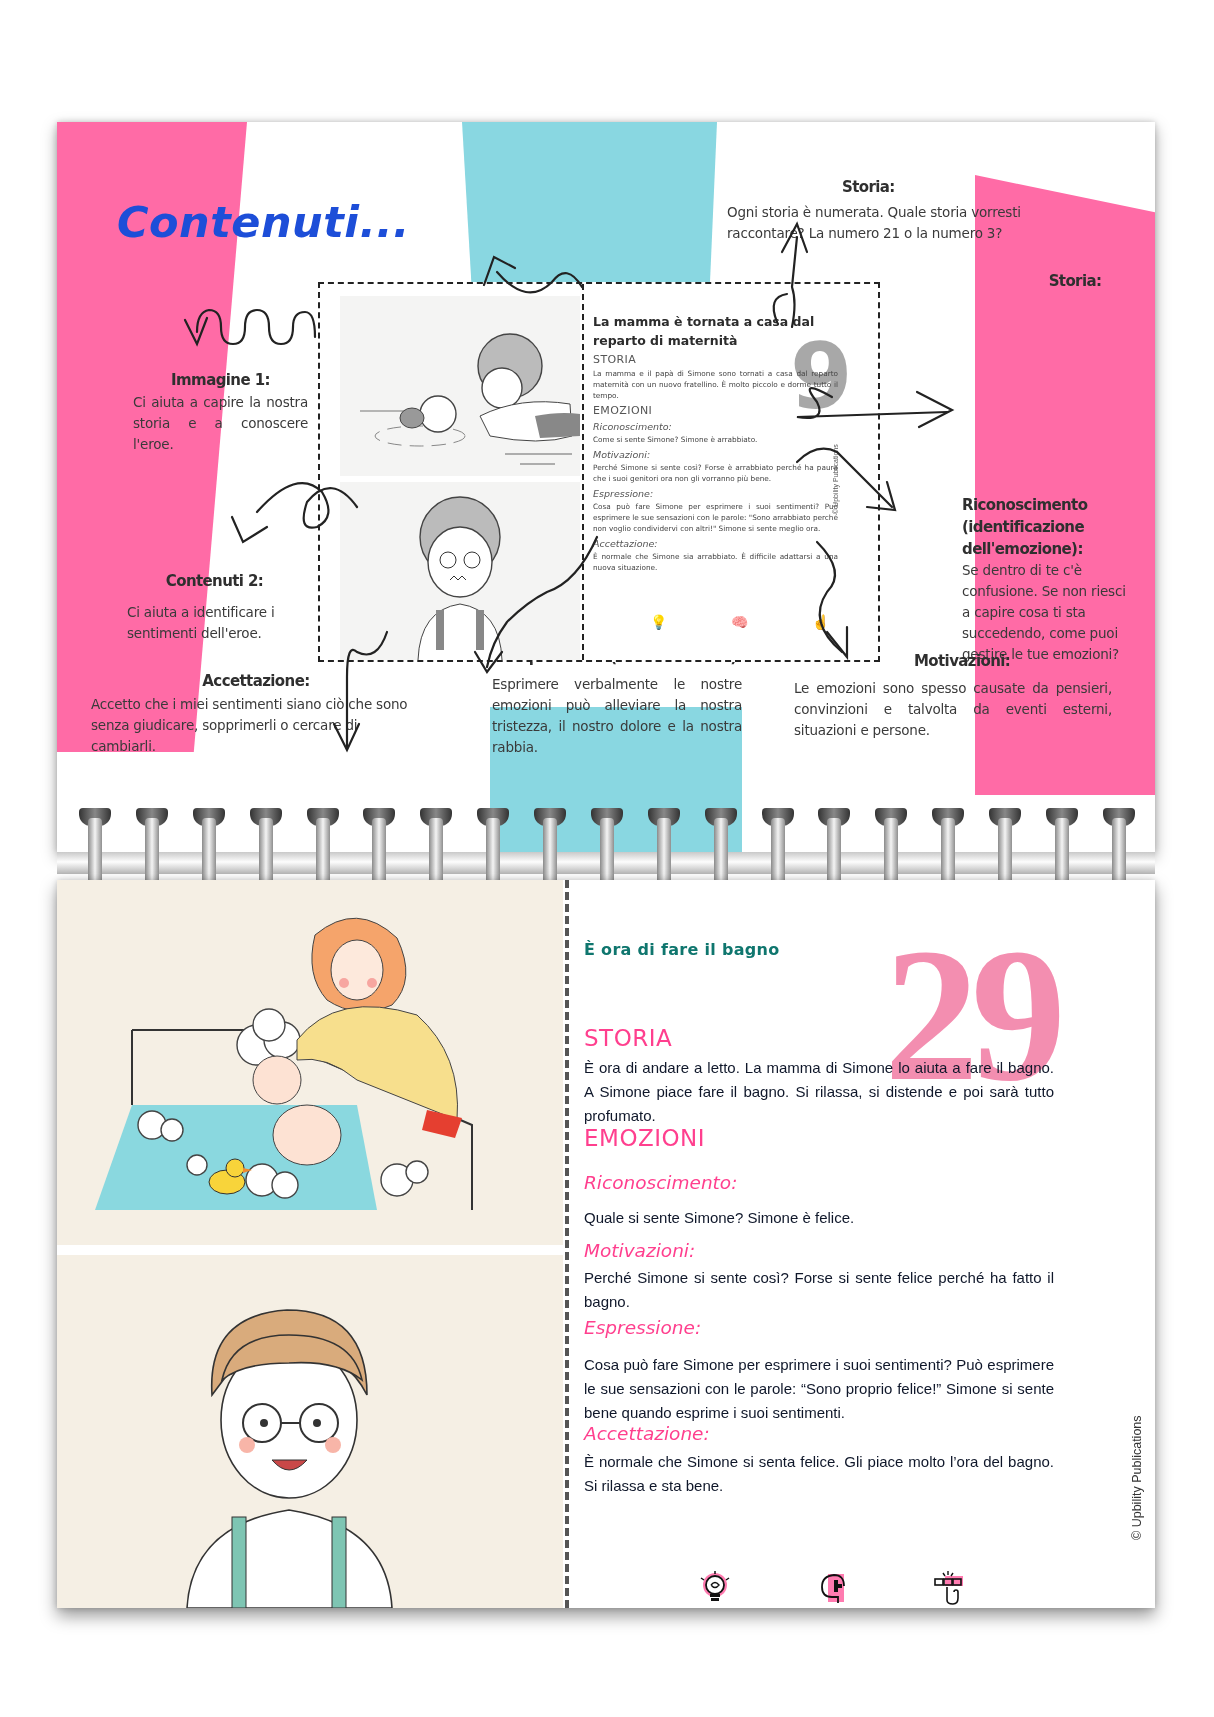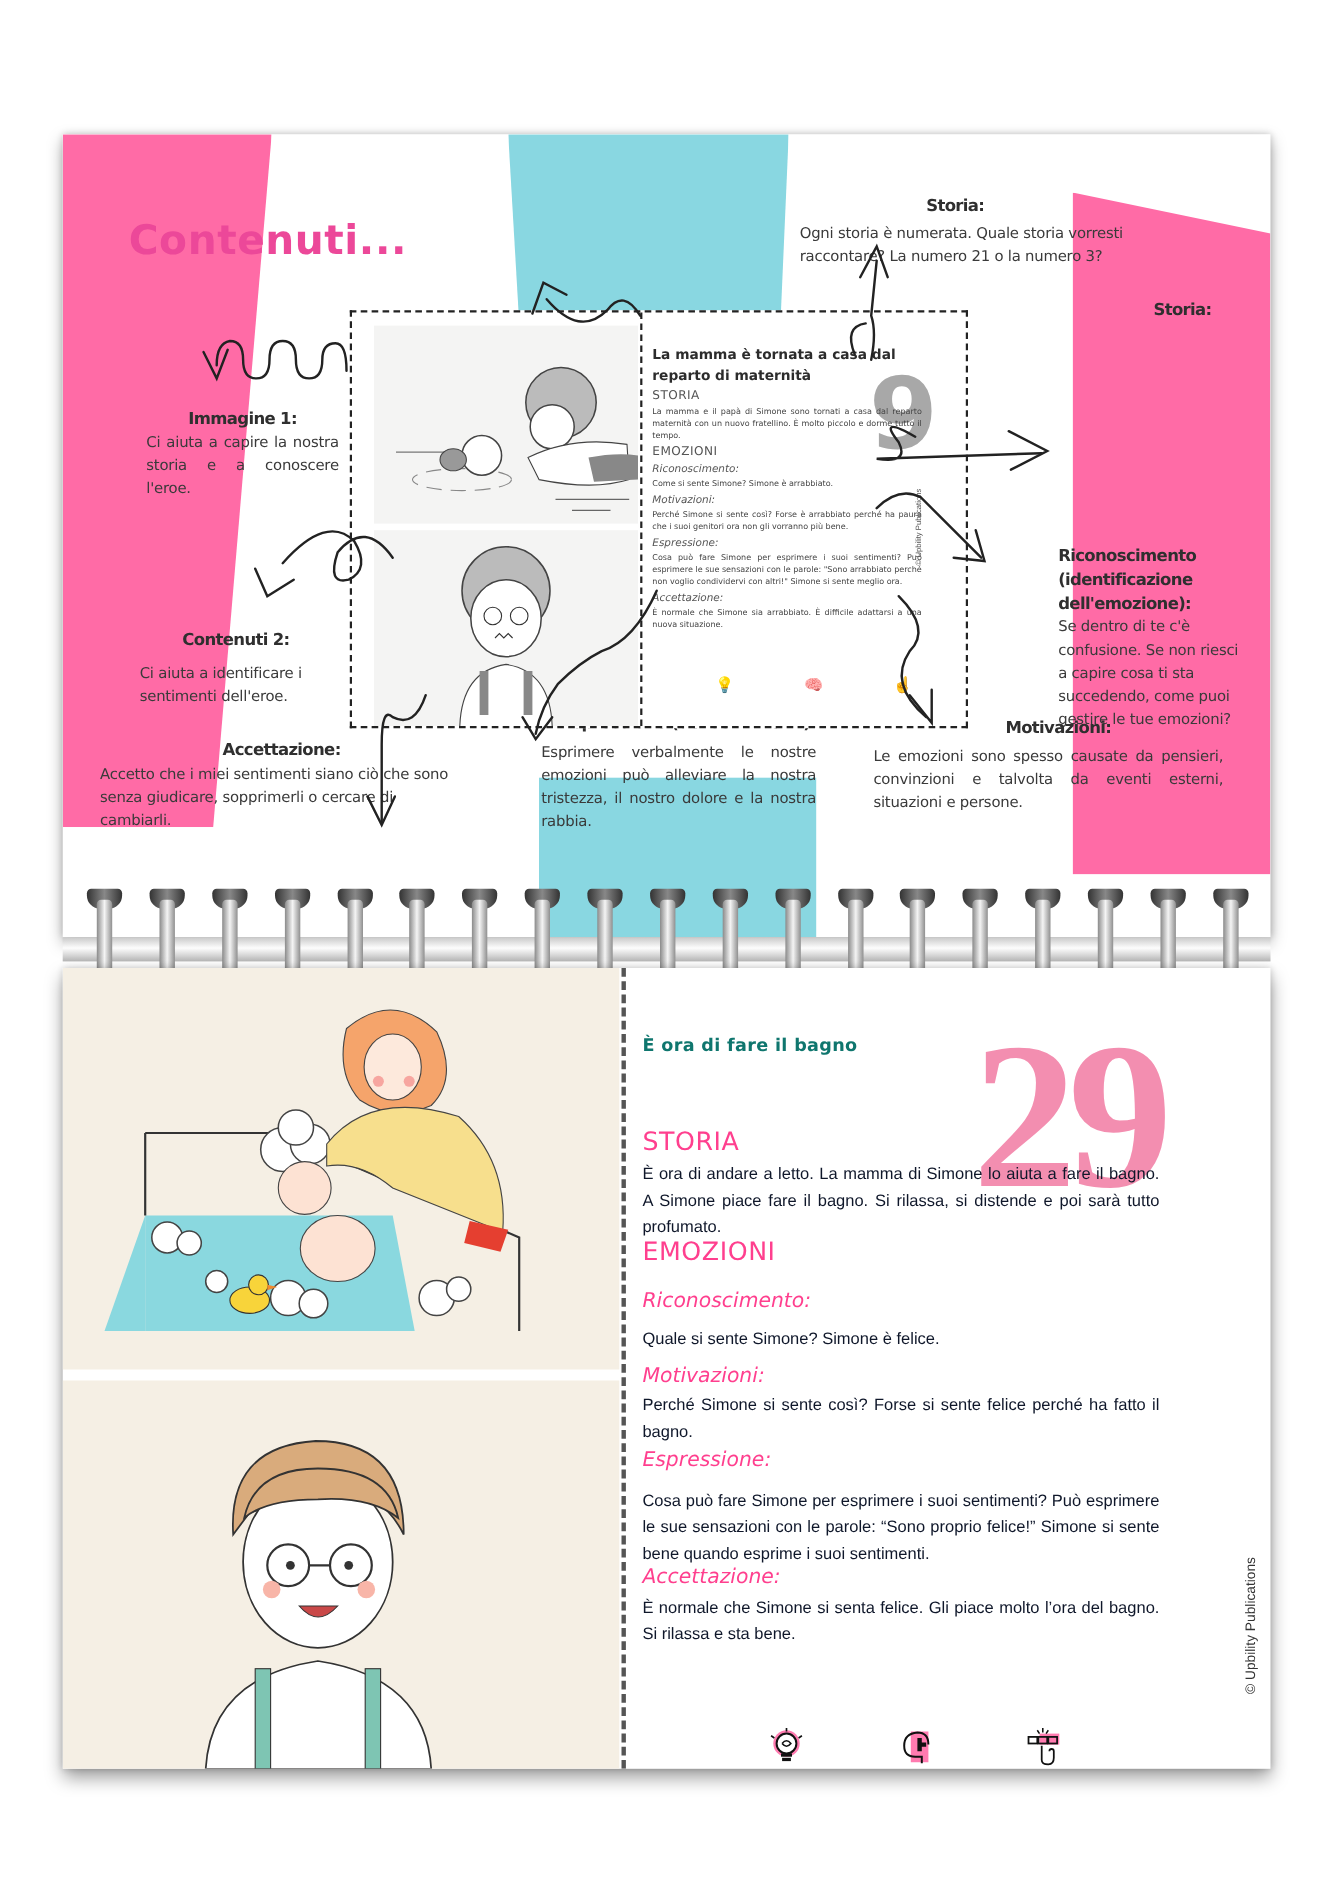--- a/index.html
+++ b/index.html
@@ -14,22 +14,22 @@
   }
   .band { position: absolute; }
   .band-pink-left { left: 0; top: 0; width: 190px; height: 630px; background: #ff6ba6;
     clip-path: polygon(0 0, 100% 0, 72% 100%, 0 100%); }
   .band-blue-top { left: 405px; top: 0; width: 255px; height: 175px; background: #89d7e1;
     clip-path: polygon(0 0, 100% 0, 97% 100%, 4% 100%); }
   .band-pink-right { left: 918px; top: 53px; width: 180px; height: 620px; background: #ff6ba6;
     clip-path: polygon(0 0, 100% 6%, 100% 100%, 0 100%); }
   .band-blue-bottom { left: 433px; top: 585px; width: 252px; height: 145px; background: #89d7e1; }
 
-  .heading-contenuti { position: absolute; left: 60px; top: 75px; font-size: 37px; font-weight: 700;
-    color: #ec4899; font-family: "DejaVu Sans", sans-serif; letter-spacing: 0.5px; }
+  .heading-contenuti { position: absolute; left: 60px; top: 75px; font-size: 43px; font-weight: 700;
+    color: #1d4ed8; font-family: "DejaVu Sans", sans-serif; letter-spacing: 0.5px; font-style: italic; }
 
   .label { position: absolute; font-family: "DejaVu Sans", sans-serif; }
   .label .t { font-size: 15px; font-weight: 700; color: #2f2f2f; letter-spacing: -0.6px; display:block; }
   .label .d { font-size: 13.5px; color: #3a3a3a; line-height: 21px; display:block; letter-spacing: -0.2px; }
 
   .lbl-titolo { left: 322px; top: 56px; width: 310px; }
   .lbl-titolo .t { text-align: center; margin-bottom: 6px; }
   .lbl-numero { left: 670px; top: 56px; width: 370px; }
   .lbl-numero .t { margin-left: 115px; margin-bottom: 6px; }
   .lbl-storia { left: 948px; top: 150px; width: 140px; }

